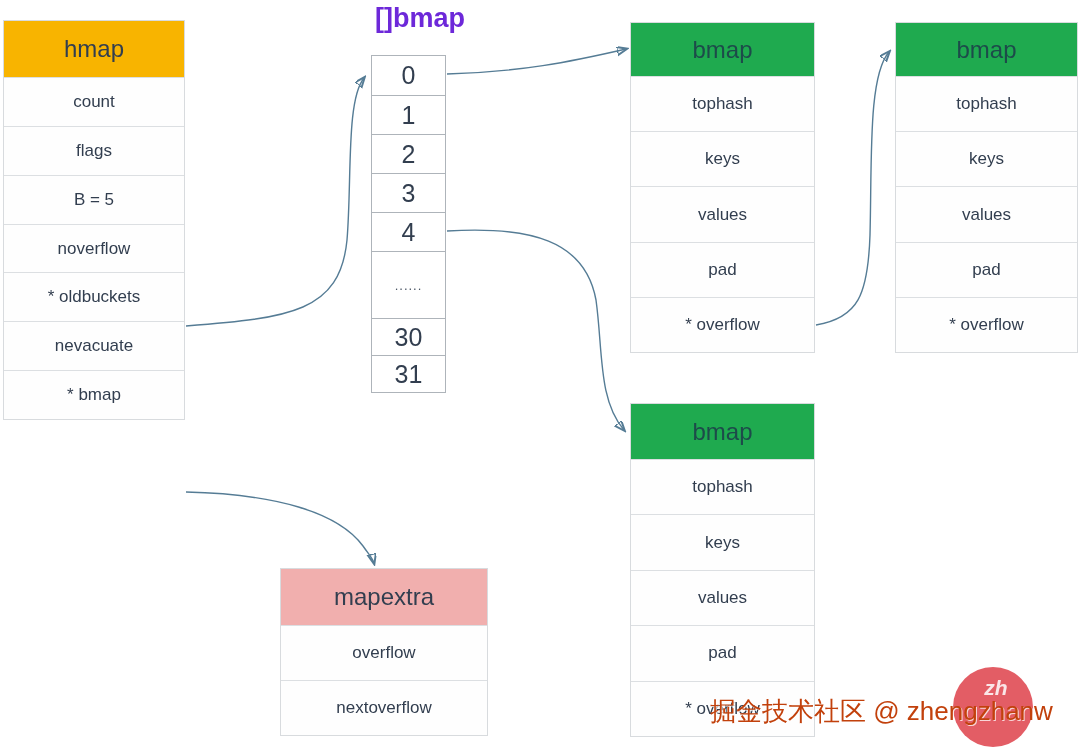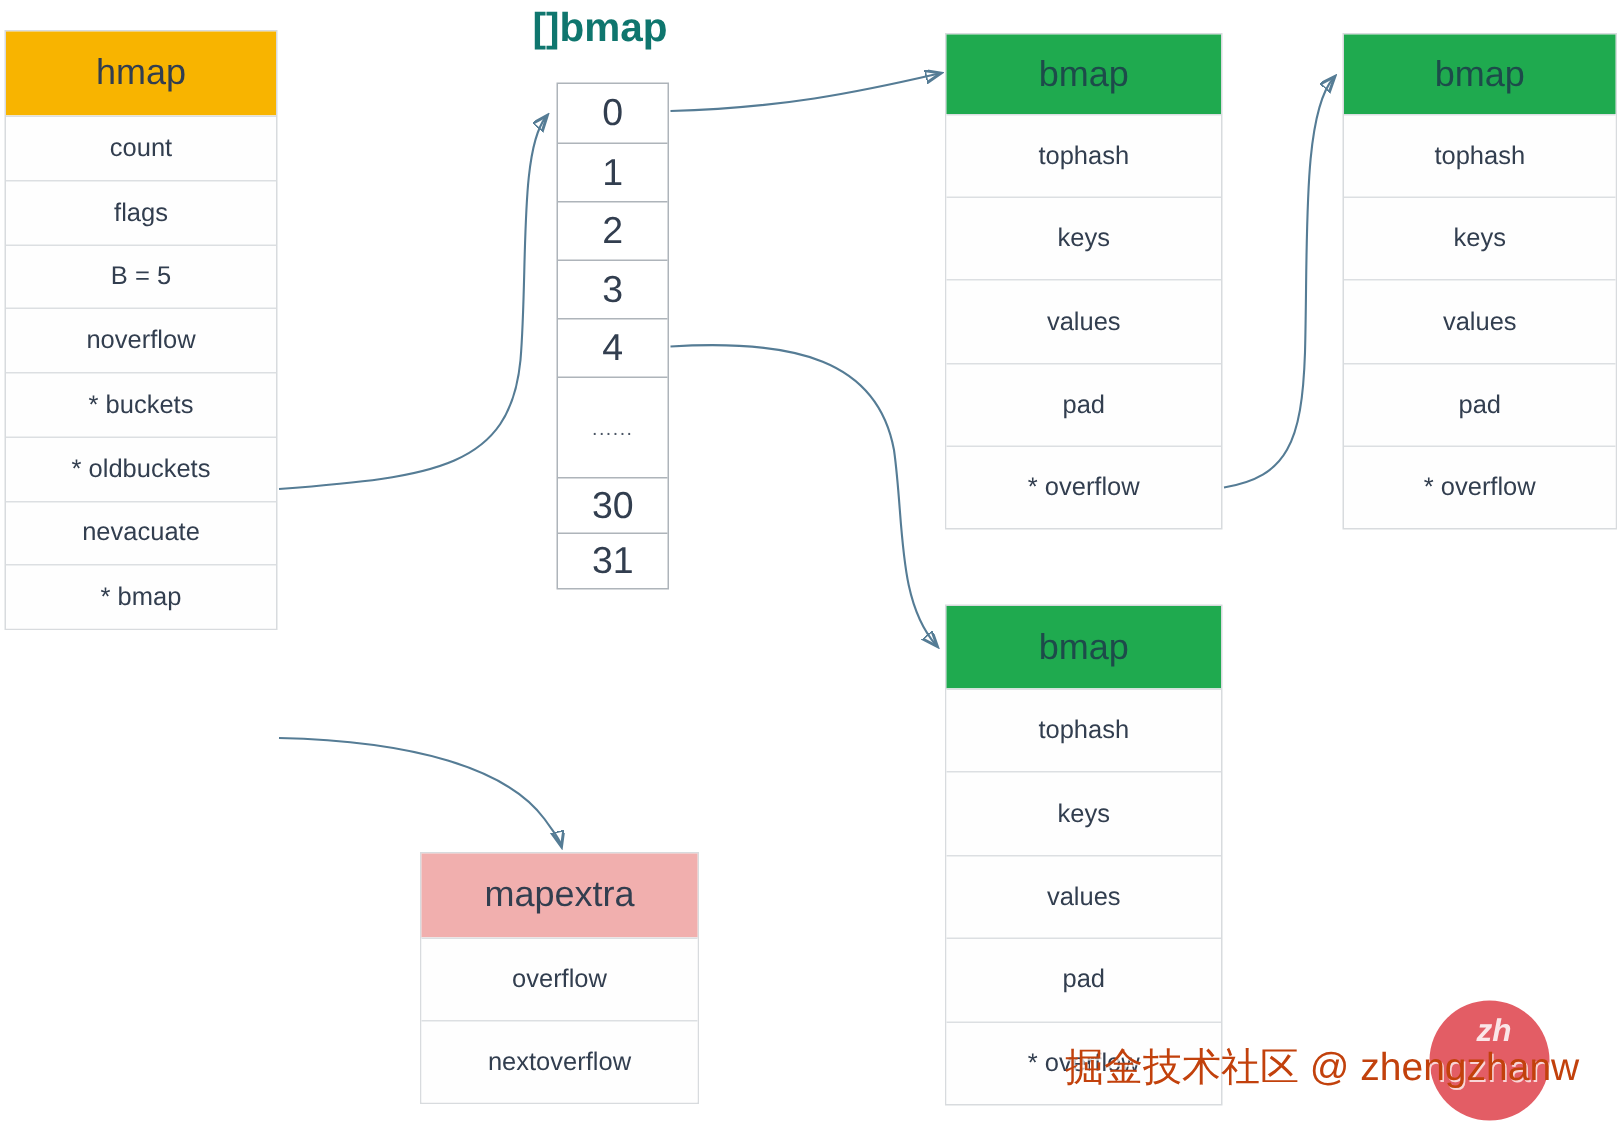--- a/index.html
+++ b/index.html
@@ -30,42 +30,42 @@
     font-size:17px;
     border-top:1px solid #dcdfe2;
     background:#fefefe;
   }
   
   #hmap    { left:3px;   top:20px;  width:182px; height:400px; }
   #hmap .struct-header { height:56px; background:#f8b400; }
   
   .arr-title {
     position:absolute; left:355px; top:3px; width:110px;
-    text-align:left; font-size:27px; font-weight:bold; color:#0f766e;
+    text-align:right; font-size:27px; font-weight:bold; color:#6d28d9;
   }
   #barr {
     position:absolute; left:371px; top:55px; width:75px;
     display:flex; flex-direction:column;
     border:1px solid #aeb4ba; background:#fff;
   }
   #barr > div {
     display:flex; align-items:center; justify-content:center;
     font-size:25px; border-top:1px solid #aeb4ba; height:39px;
   }
   #barr > div:first-child { border-top:none; }
   #barr > div:nth-child(6) { height:67px; font-size:13px; letter-spacing:1px; color:#4a5564; }
   #barr > div:nth-child(7), #barr > div:nth-child(8) { height:37px; }
   
   #bmap-top    { left:630px; top:22px;  width:185px; height:331px; }
   #bmap-right  { left:895px; top:22px;  width:183px; height:331px; }
   #bmap-bottom { left:630px; top:403px; width:185px; height:334px; }
   #bmap-top .struct-header, #bmap-right .struct-header { height:53px; background:#1faa4f; color:#1d4b4a; }
   #bmap-bottom .struct-header { height:55px; background:#1faa4f; color:#1d4b4a; }
   
-  #mapextra { left:280px; top:568px; width:186px; height:168px; }
+  #mapextra { left:280px; top:568px; width:208px; height:168px; }
   #mapextra .struct-header { height:56px; background:#f1afae; }
   
   #arrows { position:absolute; left:0; top:0; width:1080px; height:749px; pointer-events:none; }
   #arrows path { fill:none; stroke:#557c95; stroke-width:1.4; }
   
   #wm-circle {
     position:absolute; left:953px; top:667px; width:80px; height:80px;
     border-radius:50%; background:#e35d65;
   }
   #wm-badge {
@@ -83,21 +83,20 @@
 </head>
 <body>
 
 <div class="struct" id="hmap">
   <div class="struct-header">hmap</div>
   <div class="rows">
       <div>count</div>
       <div>flags</div>
       <div>B = 5</div>
       <div>noverflow</div>
-      <div>* buckets</div>
       <div>* oldbuckets</div>
       <div>nevacuate</div>
       <div>* bmap</div>
     </div>
 </div>
 
 <div class="arr-title">[]bmap</div>
 <div id="barr">
     <div>0</div>
     <div>1</div>

